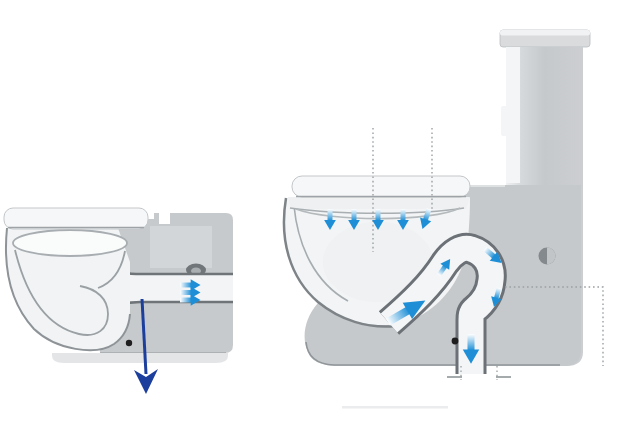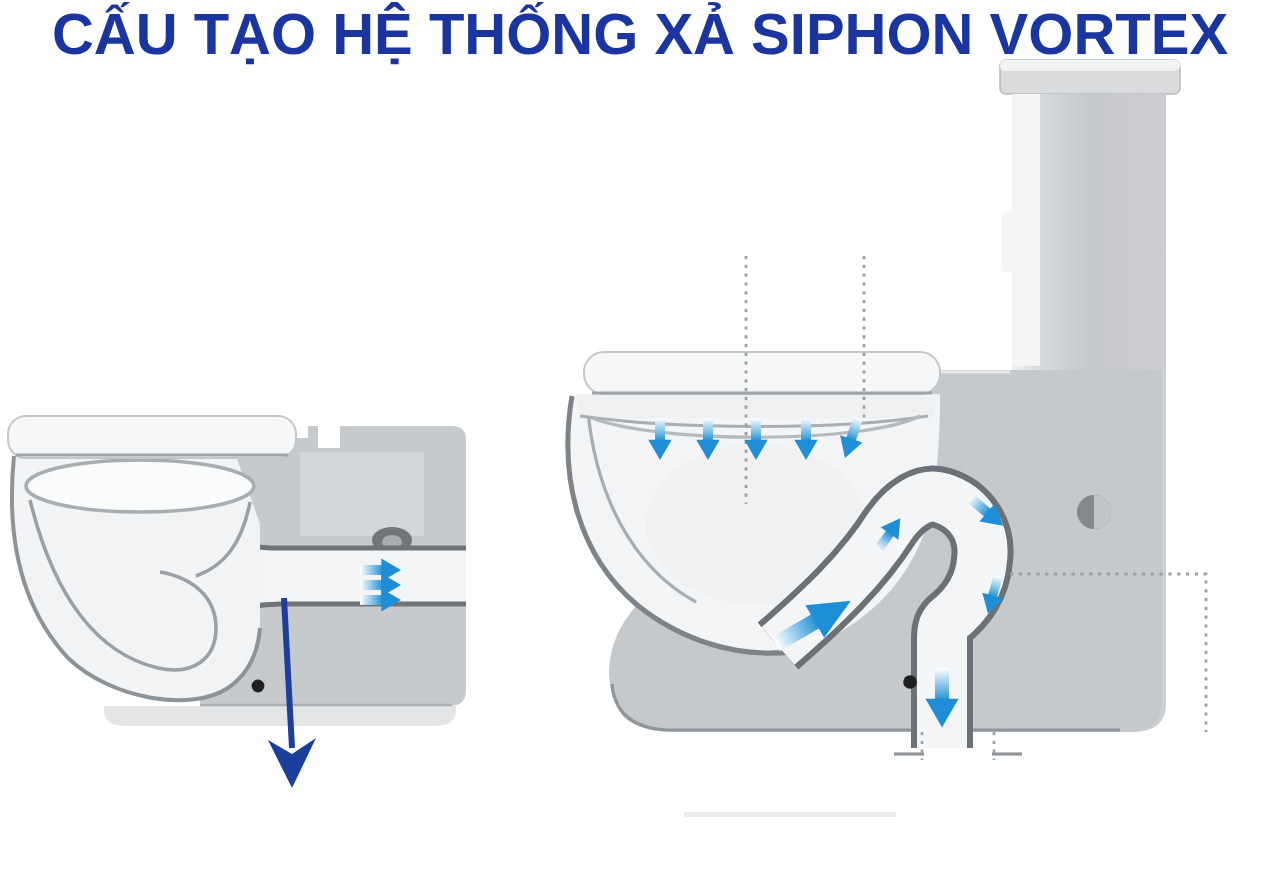--- a/index.html
+++ b/index.html
@@ -15,21 +15,20 @@
   svg{position:absolute;display:block;}
   #left-toilet{left:0;top:185;z-index:1;}
   #right-toilet{left:268px;top:25px;z-index:2;}
   #left-toilet{left:0px;top:185px;}
 </style>
 </head>
 <body>
 
 <div class="canvas">
 
-  <div class="title">CẤU TẠO HỆ THỐNG XẢ SIPHON VORTEX</div>
 
   <svg id="left-toilet" width="240" height="215" viewBox="0 185 240 215">
     <defs>
       <linearGradient id="gradL" x1="0" y1="0" x2="1" y2="0">
         <stop offset="0" stop-color="#ffffff"></stop>
         <stop offset="1" stop-color="#1e8fd6"></stop>
       </linearGradient>
       <g id="faL">
         <rect x="0" y="-3" width="14" height="6" fill="url(#gradL)"></rect>
         <polygon points="13,-7 25,0 13,7" fill="#1e8fd6"></polygon>

